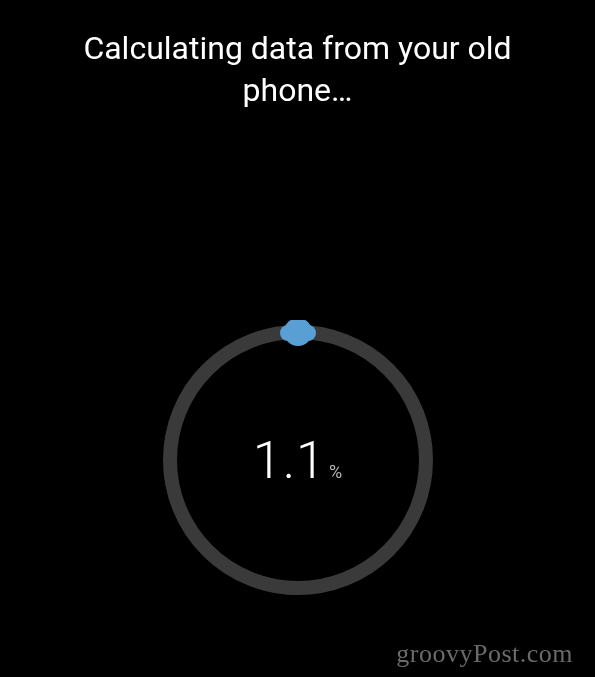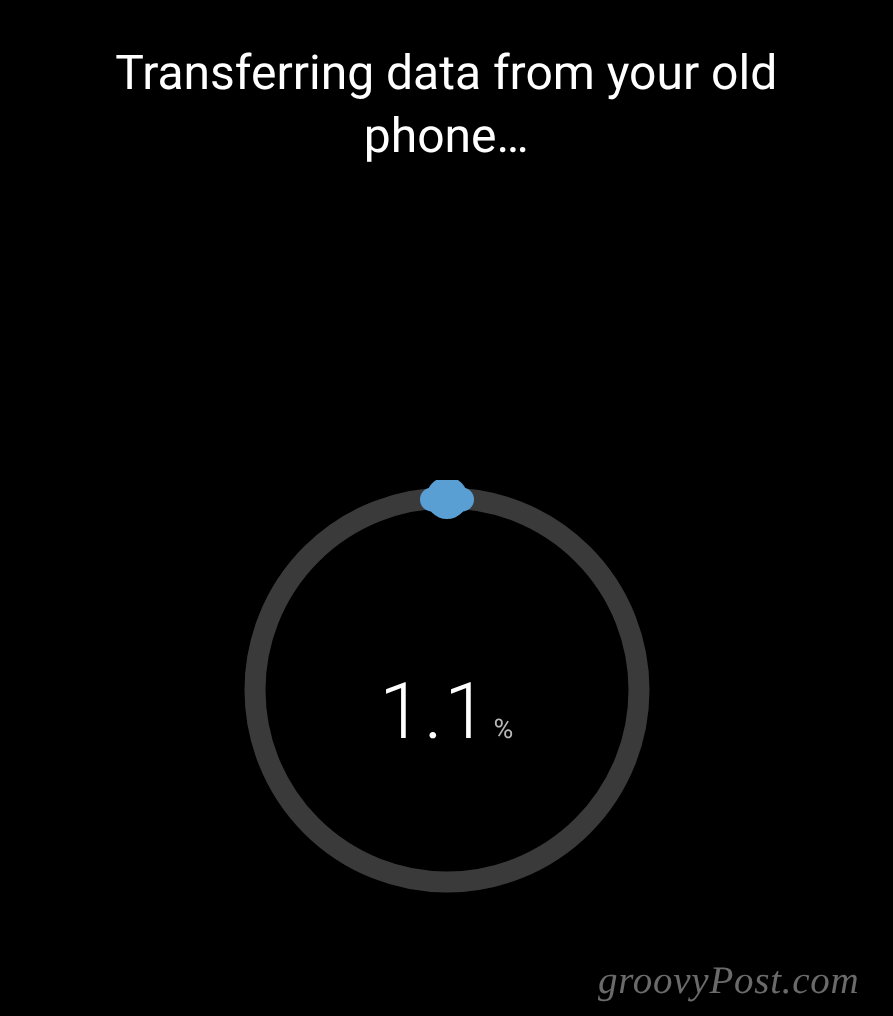--- a/index.html
+++ b/index.html
@@ -39,21 +39,21 @@
     .progress-ring {
       position: absolute;
       top: 0;
       left: 0;
       width: 100%;
       height: 100%;
     }
     
     .progress-content {
       position: absolute;
-      top: 14px;
+      top: 0;
       left: 0;
       width: 100%;
       height: 100%;
       display: flex;
       flex-direction: row;
       align-items: center;
       justify-content: center;
       text-align: center;
     }
     
@@ -84,30 +84,29 @@
       margin-top: 10px;
       line-height: 1.35;
       padding: 0 40px;
     }
     
     .watermark {
       position: absolute;
       bottom: 8px;
       right: 22px;
       font-family: Georgia, 'Times New Roman', serif;
-      font-style: italic;
       font-size: 26px;
       color: #6a6a6a;
       letter-spacing: 0.5px;
     }
   </style>
 </head>
 <body>
 
-<h1 class="title">Transferring data from your old phone…</h1>
+<h1 class="title">Calculating data from your old phone…</h1>
 
 <div class="progress-container">
 
   <svg class="progress-ring" viewBox="0 0 280 280">
     <circle cx="140" cy="140" r="128" fill="none" stroke="#3a3a3a" stroke-width="14"></circle>
     <path d="M 126 15 A 14 14 0 0 1 154 15 A 14 14 0 0 1 126 15 Z" fill="#5a9fd4" transform="translate(0, -3)"></path>
     <rect x="122" y="5" width="36" height="16" rx="8" ry="8" fill="#5a9fd4"></rect>
   </svg>
 
   <div class="progress-content">

